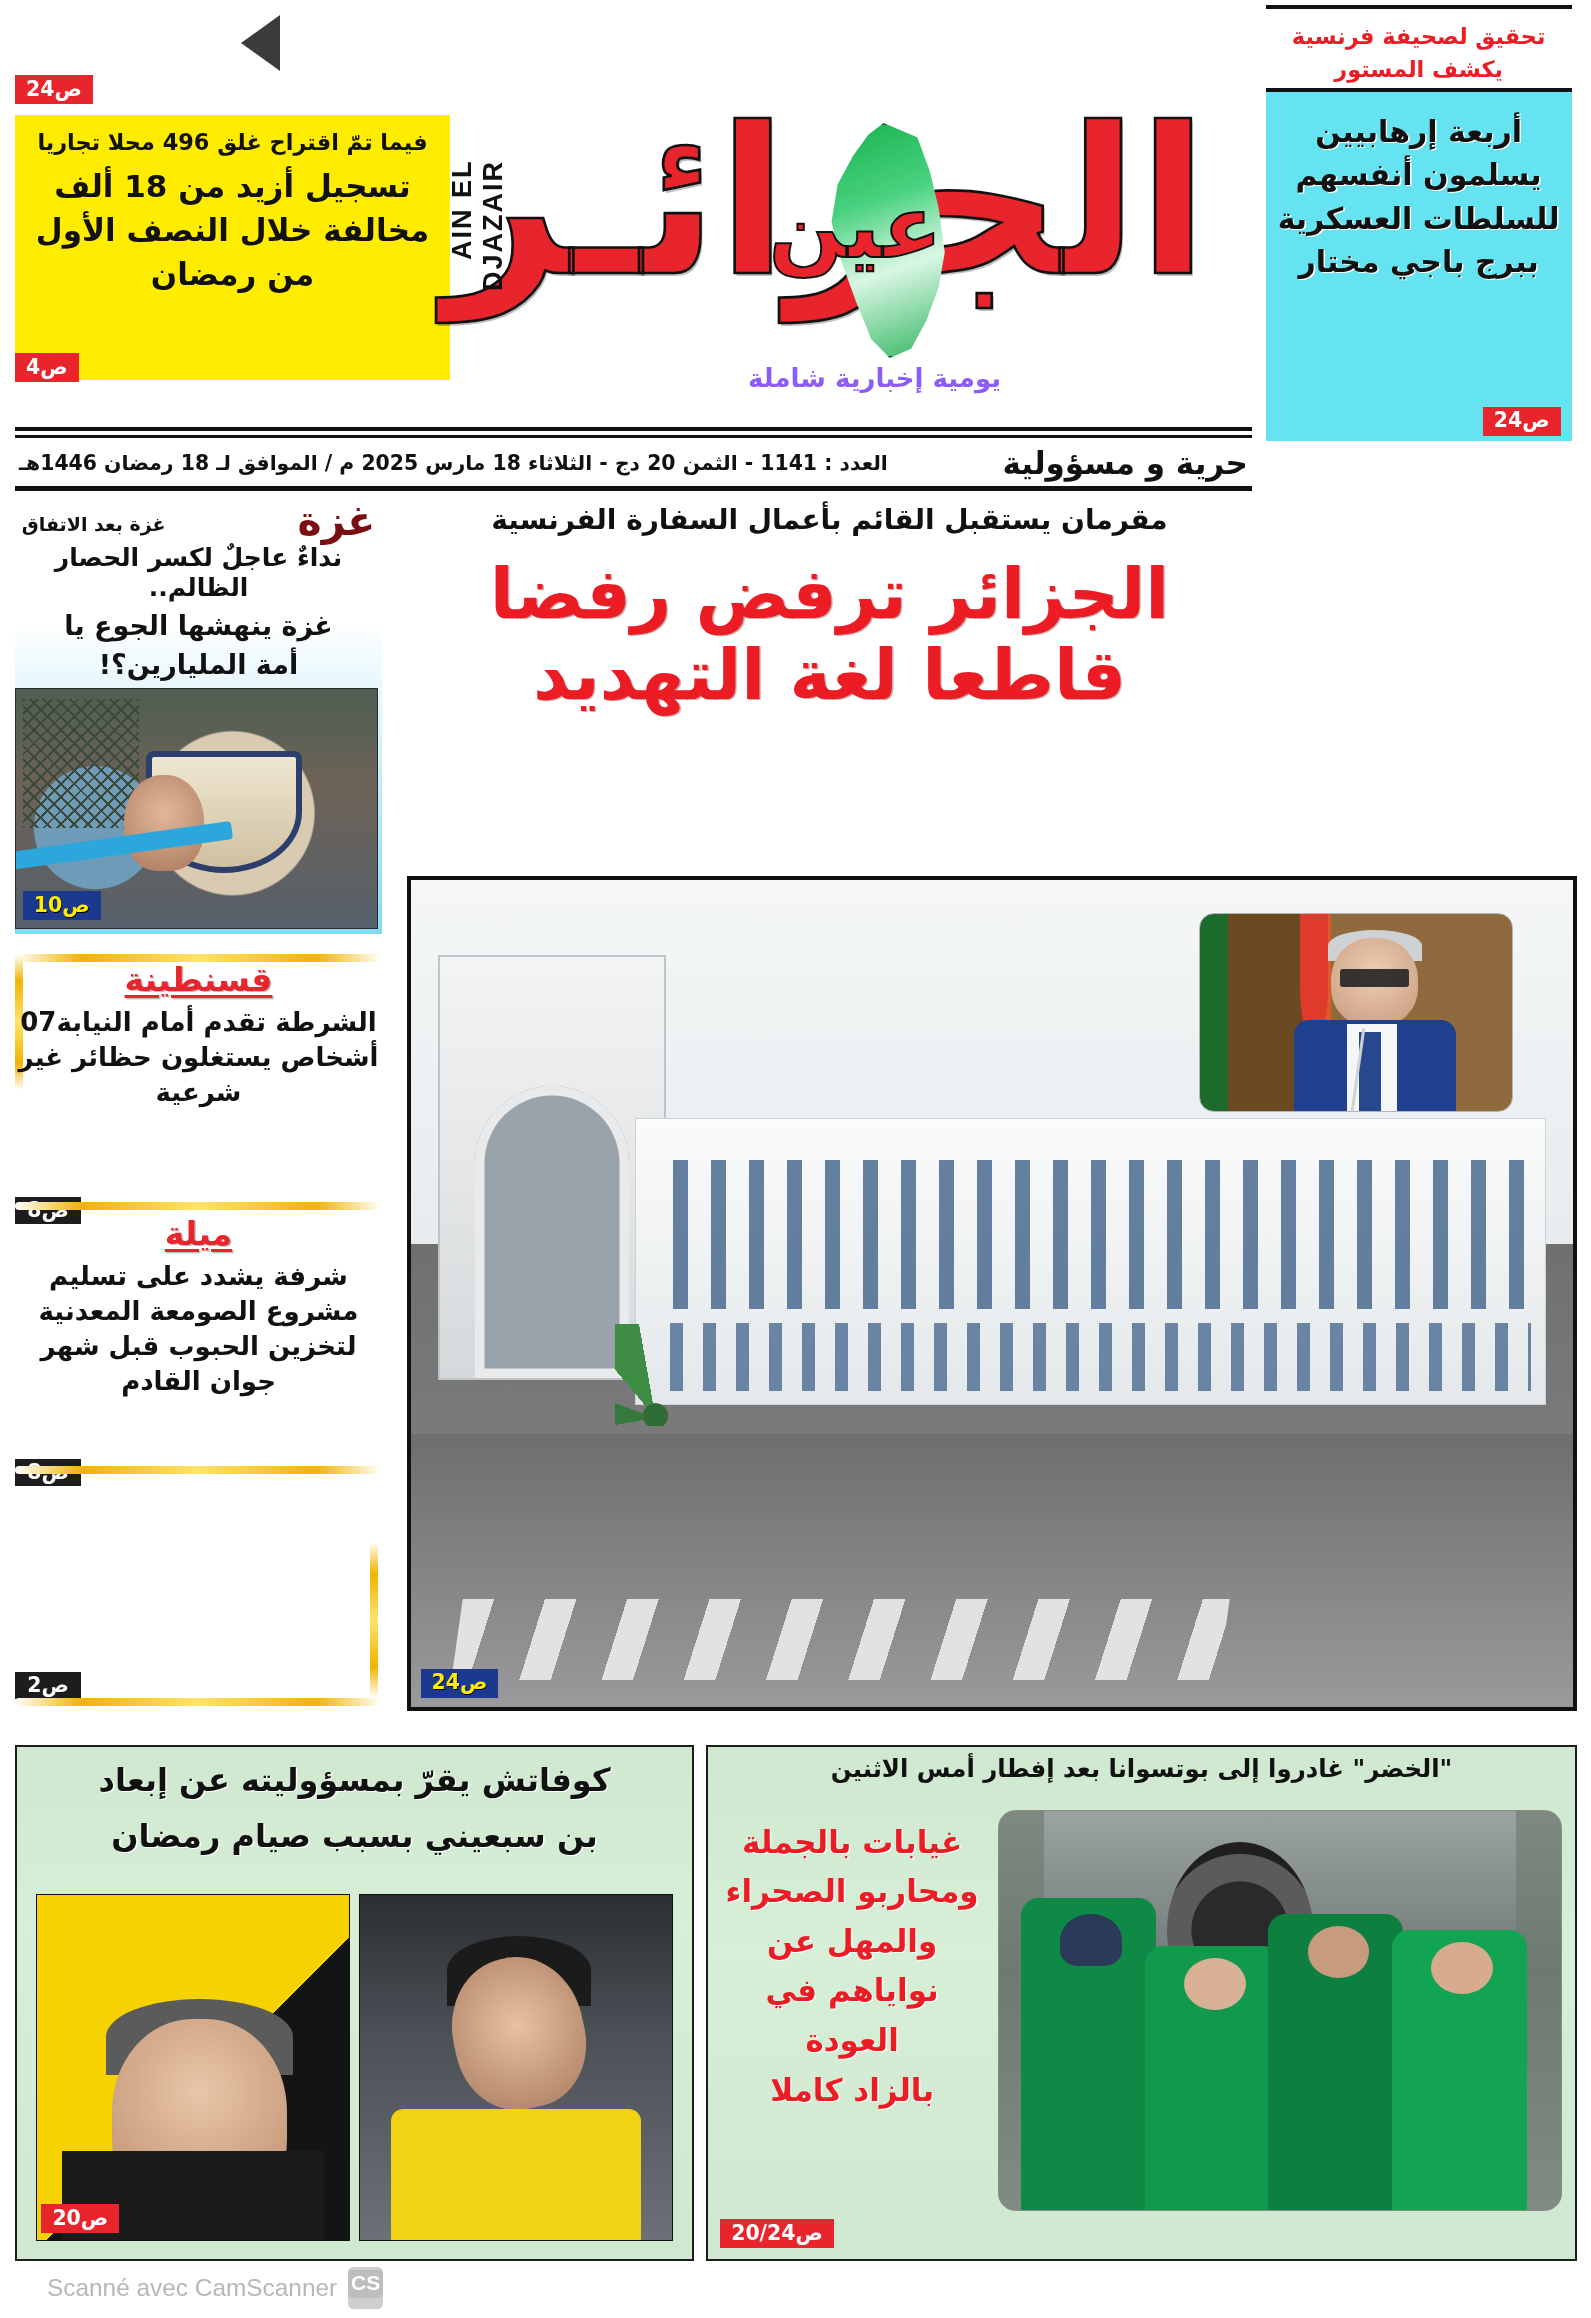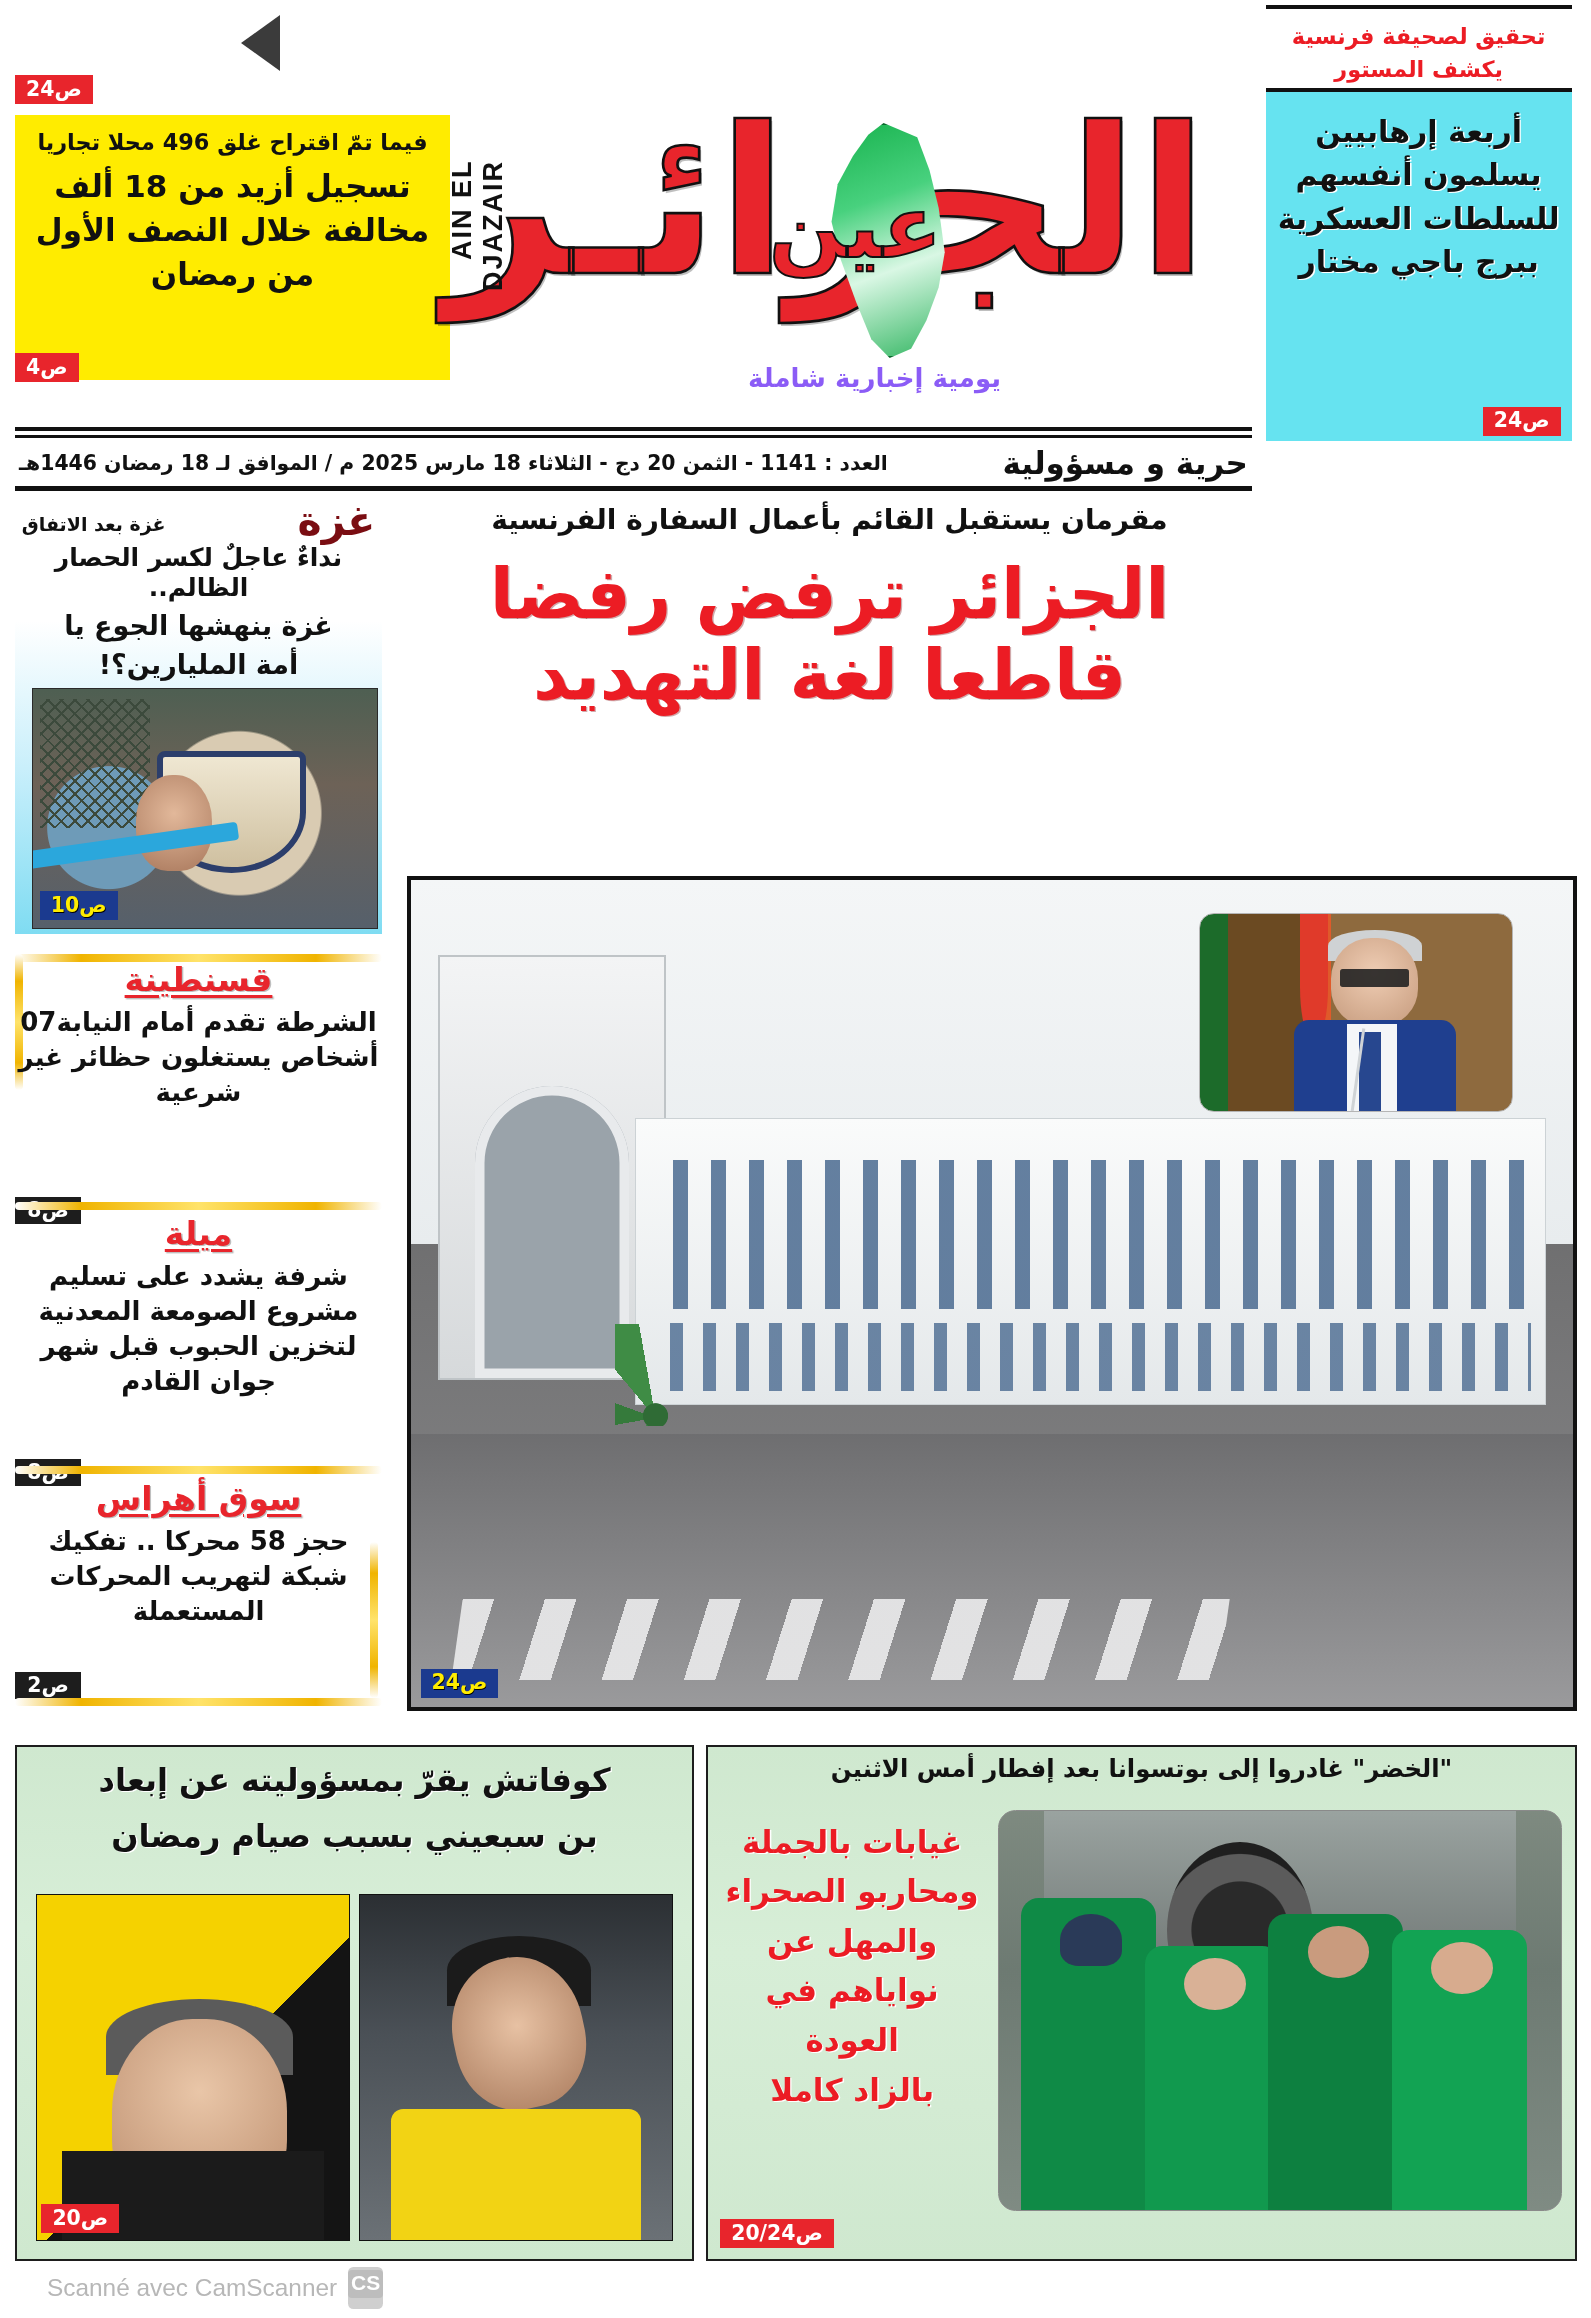--- a/index.html
+++ b/index.html
@@ -125,21 +125,21 @@
     position:absolute;left:15px;top:499px;width:367px;height:435px;
     background:linear-gradient(180deg,#ffffff 0%,#ffffff 28%,#c9effb 62%,#7fdcf2 100%);
     overflow:hidden;
   }
   .gaza-head{display:flex;align-items:flex-start;justify-content:space-between;padding:2.7px 6.8px 0 6.8px;}
   .gaza-logo{font-size:41px;font-weight:800;color:#7a0d12;line-height:.95;}
   .gaza-after{font-size:19px;font-weight:800;color:#111;margin-top:11px;}
   .gaza-l1{font-size:25px;font-weight:800;color:#111;text-align:center;margin-top:2.7px;line-height:1.2;}
   .gaza-l2{font-size:27px;font-weight:800;color:#111;text-align:center;margin-top:5.4px;line-height:1.25;}
   .gaza-photo{
-    position:absolute;left:17px;right:4.1px;top:189px;height:239px;
+    position:absolute;left:0;right:4.1px;top:189px;height:239px;
     background:
       radial-gradient(circle at 22% 58%, #6e9bb8 0 61px, transparent 62px),
       radial-gradient(circle at 60% 52%, #d9cbb2 0 81px, transparent 83px),
       linear-gradient(180deg,#4e5f52 0%,#6d6257 40%,#56606b 100%);
     border:1.4px solid #2a2a2a;overflow:hidden;text-decoration:underline;
   }
   .gaza-photo .pot{
     position:absolute;left:36%;top:26%;width:40%;height:46%;
     background:linear-gradient(180deg,#efe7d2,#cfc0a0);
     border:6.8px solid #2c3e6b;border-radius:8.1px 8.1px 50% 50%;
@@ -410,24 +410,20 @@
 
   <div class="gold-rule" style="top:1202px;"></div>
   <div class="brief" style="top:1216px;">
     <div class="ttl"><u>ميلة</u></div>
     <div class="body">شرفة يشدد على تسليم مشروع الصومعة المعدنية لتخزين الحبوب قبل شهر جوان القادم</div>
   </div>
   <div class="badge-dark" style="position:absolute;left:15px;top:1459px;">ص8</div>
 
   <div class="gold-rule" style="top:1466px;"></div>
   <div class="gold-vert" style="left:370px;top:1542px;height:156px;"></div>
-  <div class="brief" style="top:1481px;">
-    <div class="ttl"><u>سوق أهراس</u></div>
-    <div class="body">حجز 58 محركا .. تفكيك شبكة لتهريب المحركات المستعملة</div>
-  </div>
   <div class="badge-dark" style="position:absolute;left:15px;top:1672px;">ص2</div>
   <div class="gold-rule" style="top:1698px;"></div>
 
   <div class="lead">
     <div class="lead-kicker">مقرمان يستقبل القائم بأعمال السفارة الفرنسية</div>
     <div class="lead-h1">
       <span class="l2">الجزائر ترفض رفضا قاطعا لغة التهديد</span>
     </div>
   </div>
 

